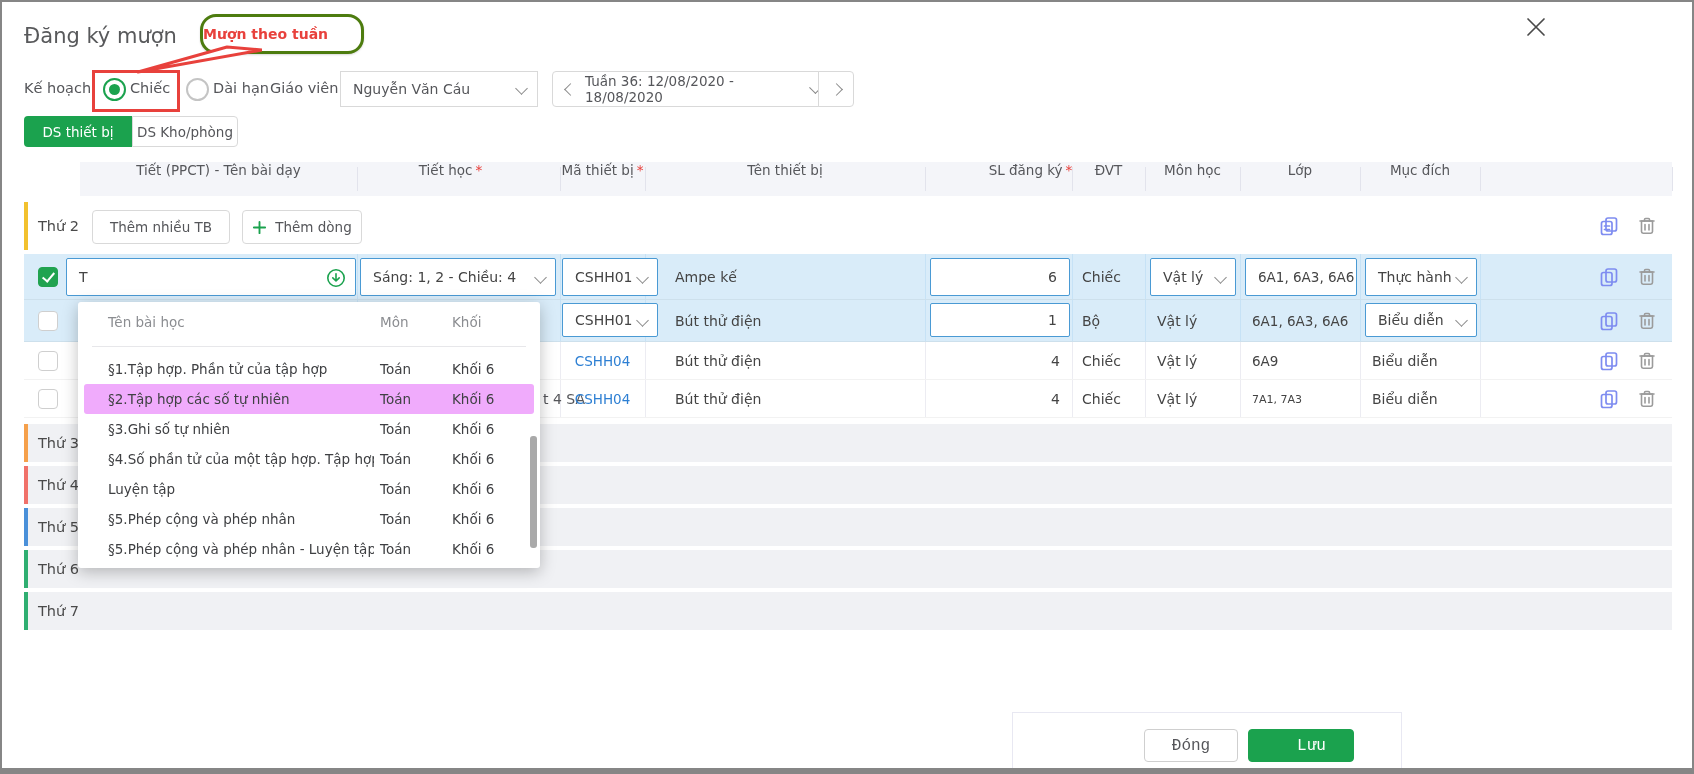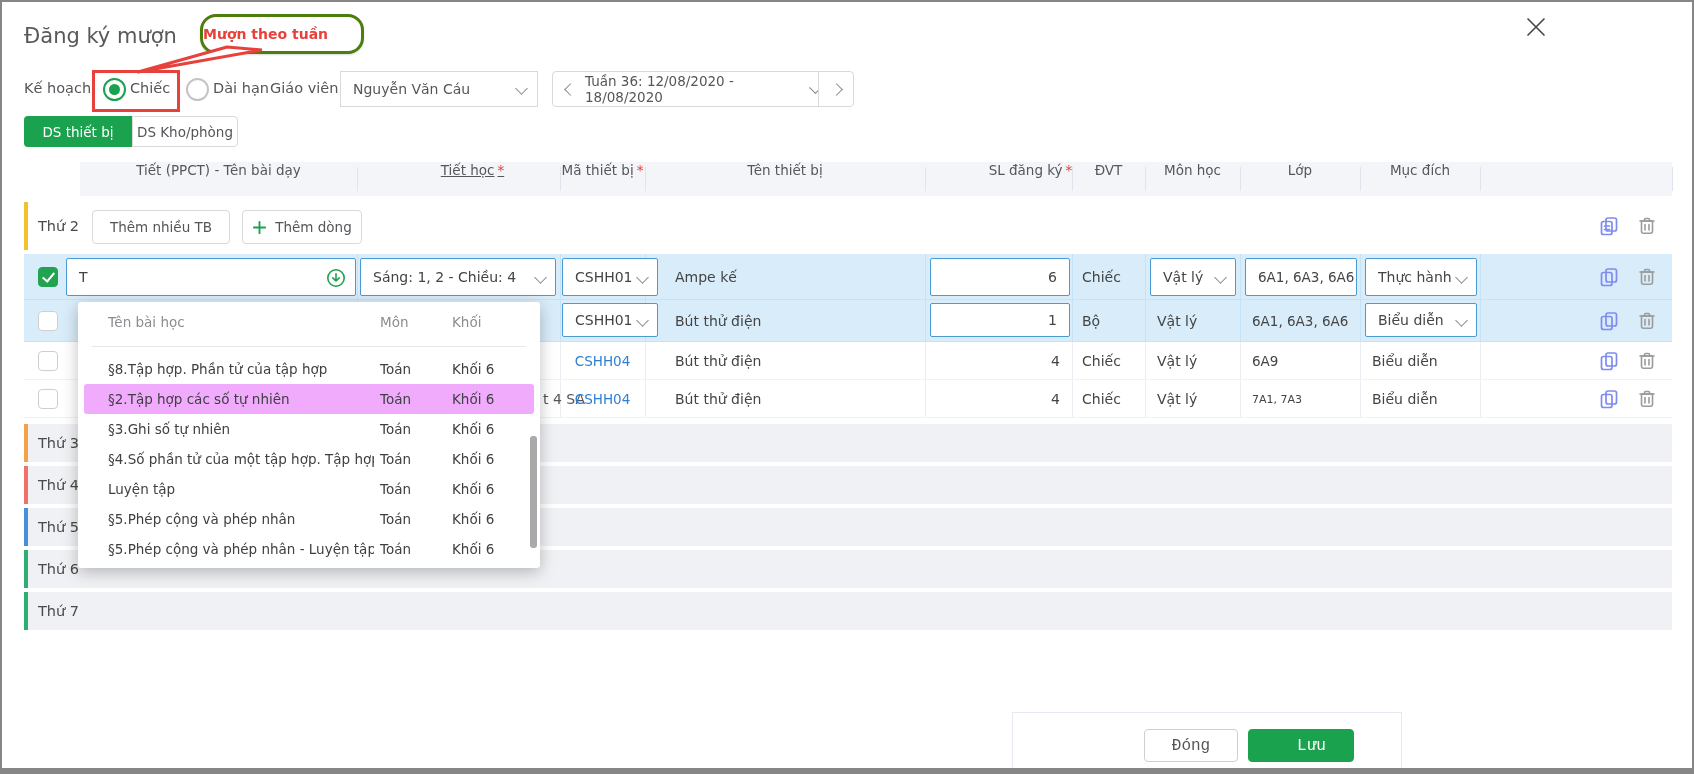--- a/index.html
+++ b/index.html
@@ -120,21 +120,21 @@
     </div>
 
   <div class="tab on" style="left:24px;width:108px">DS thiết bị</div>
   <div class="tab off" style="left:132px;width:106px">DS Kho/phòng</div>
 
   <div class="abs thead">
       <div class="bg"></div>
       <div class="hcell" style="left: 56px; width: 277px;">
         <span>Tiết (PPCT) - Tên bài dạy</span>
       </div>
-      <div class="hcell" style="left: 347px; width: 203px; text-decoration: underline;">
+      <div class="hcell" style="left: 325px; width: 203px;">
         <span>Tiết học</span>
         <span class="req">*</span>
       </div>
       <div class="hcell" style="left: 536px; width: 85px;">
         <span>Mã thiết bị</span>
         <span class="req">*</span>
       </div>
       <div class="hcell" style="left: 621px; width: 280px;">
         <span>Tên thiết bị</span>
       </div>
@@ -363,21 +363,21 @@
       </div>
     </div>
 
   <div class="abs panel">
     <span class="ph" style="left:30px">Tên bài học</span>
     <span class="ph" style="left:302px">Môn</span>
     <span class="ph" style="left:374px">Khối</span>
     <div class="psep"></div>
     <div id="pitems-mount">
         <div class="pitem" style="top: 52px;">
-          <span class="nm">§8.Tập hợp. Phần tử của tập hợp</span>
+          <span class="nm">§1.Tập hợp. Phần tử của tập hợp</span>
           <span class="mn">Toán</span>
           <span class="kh">Khối 6</span>
         </div>
         <div class="pitem sel" style="top: 82px;">
           <span class="nm">§2.Tập hợp các số tự nhiên</span>
           <span class="mn">Toán</span>
           <span class="kh">Khối 6</span>
         </div>
         <div class="pitem" style="top: 112px;">
           <span class="nm">§3.Ghi số tự nhiên</span>

